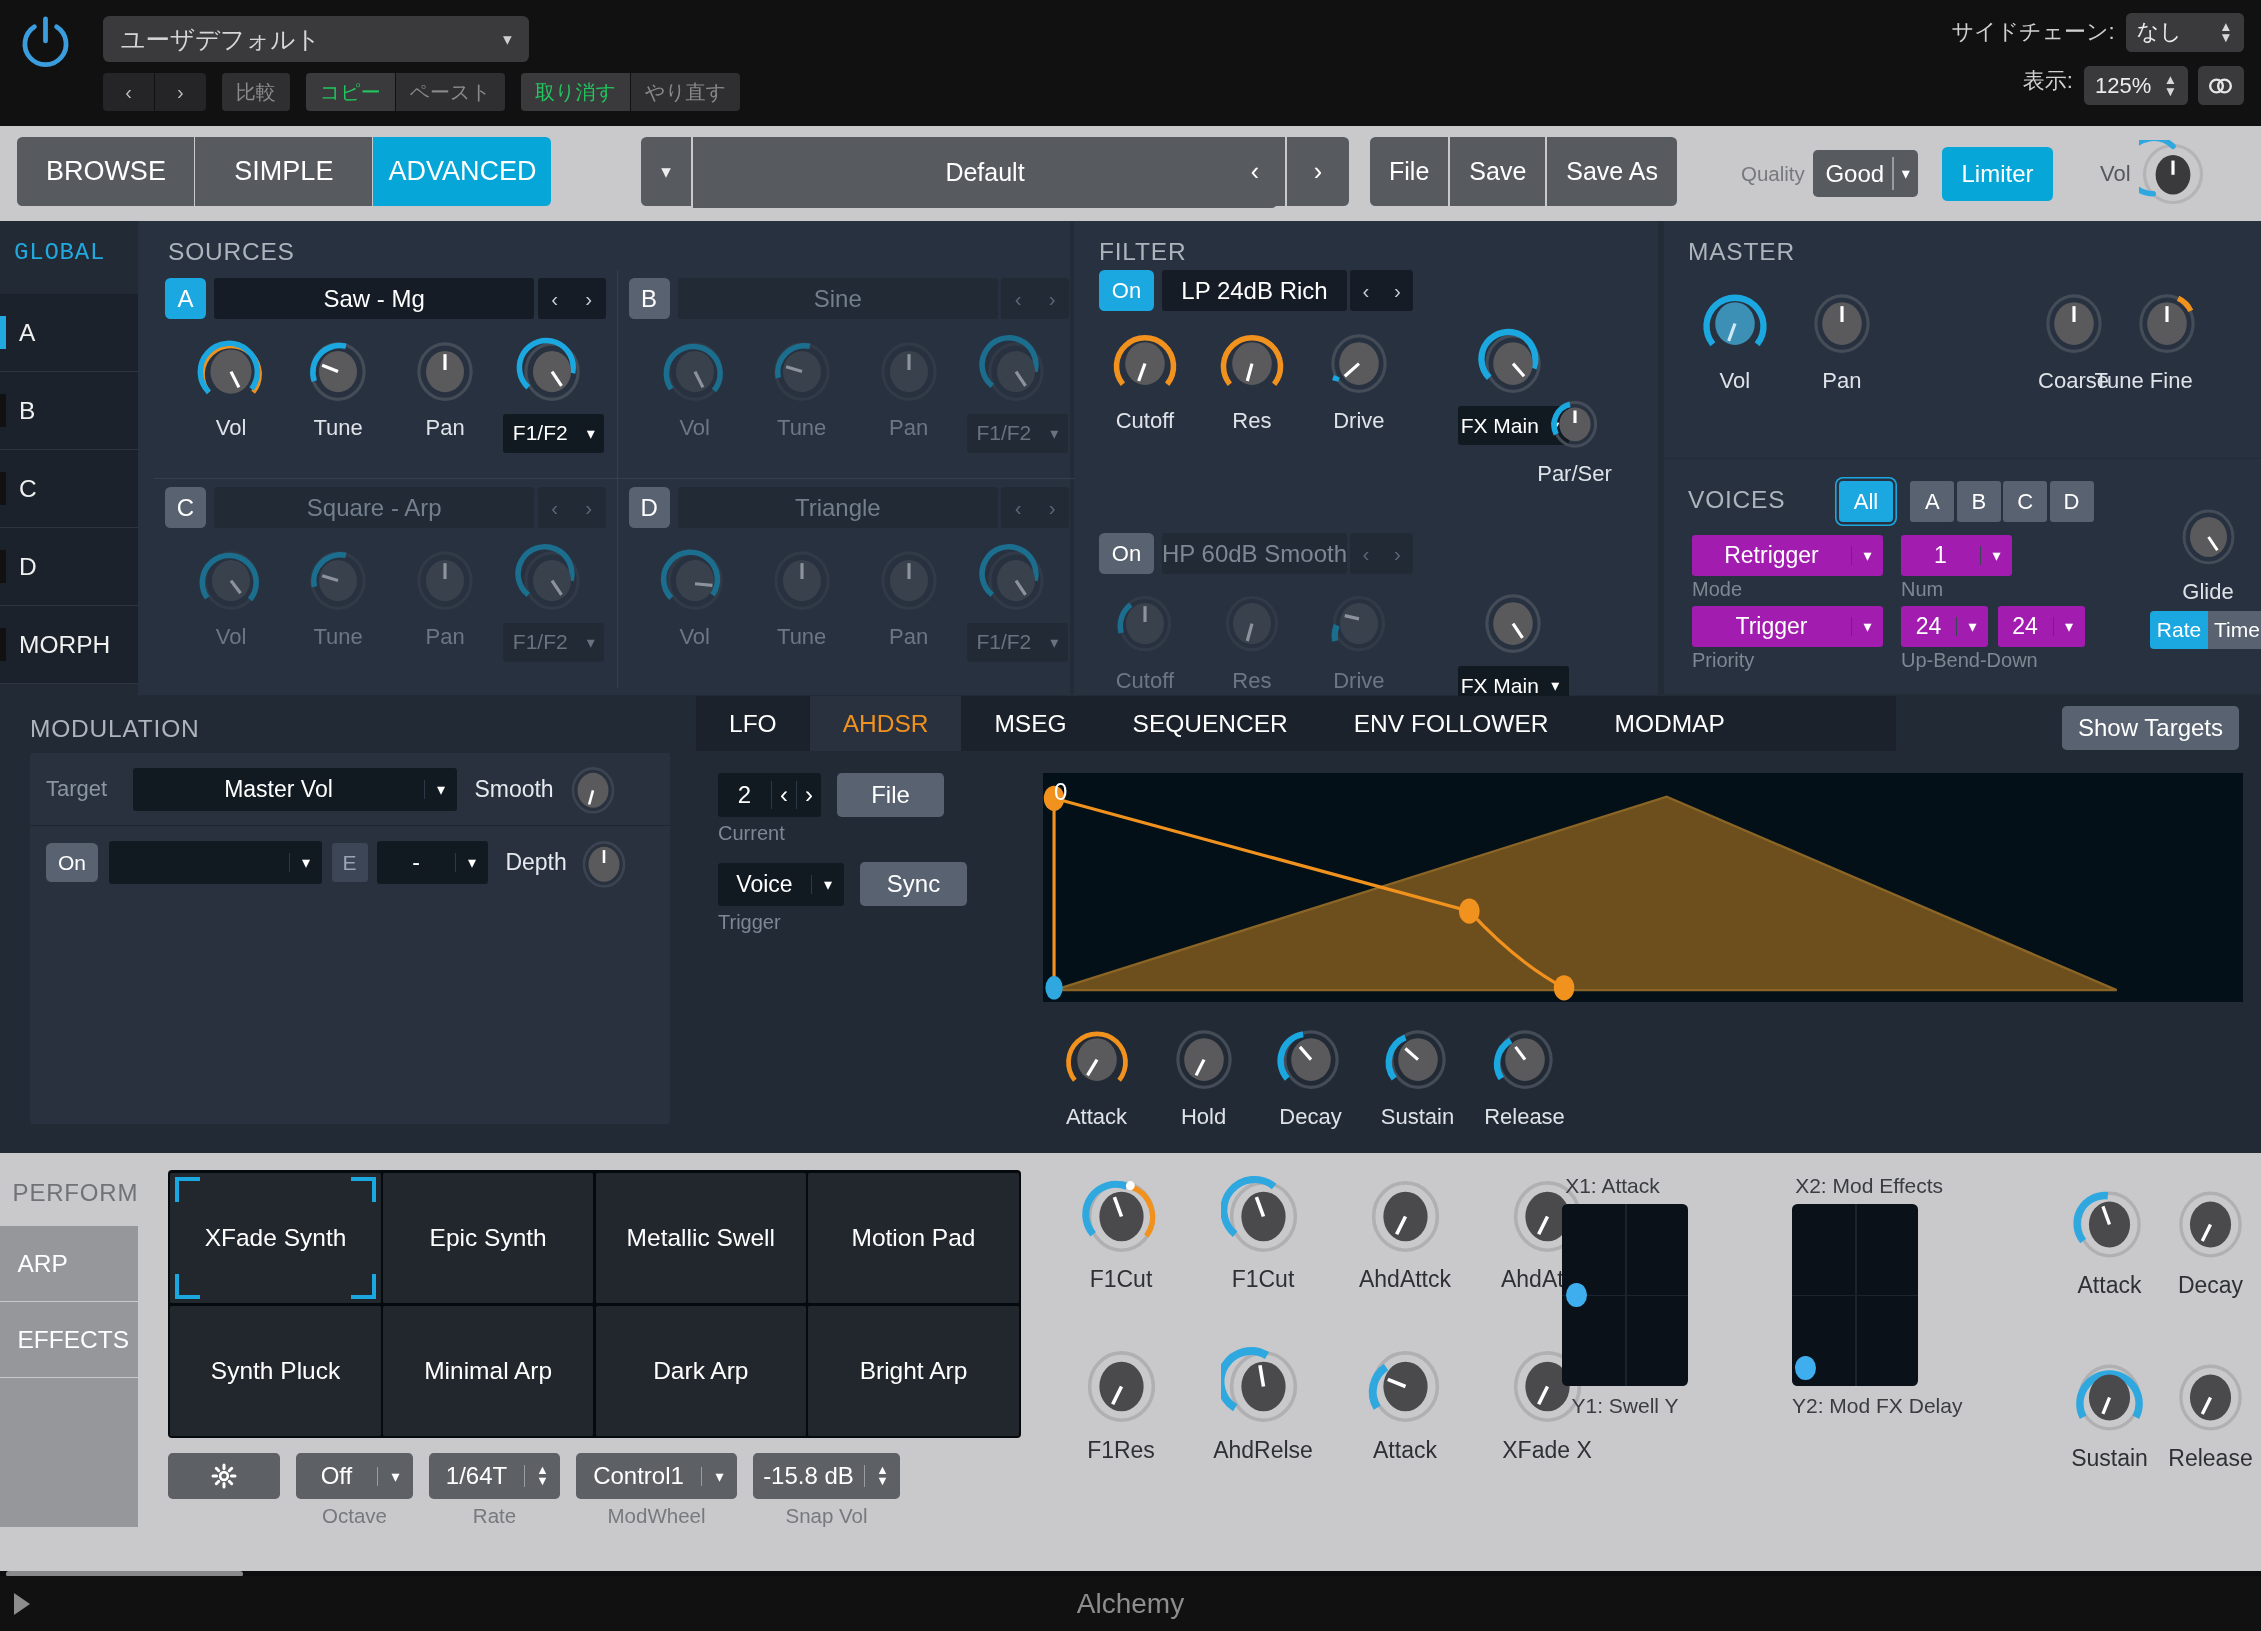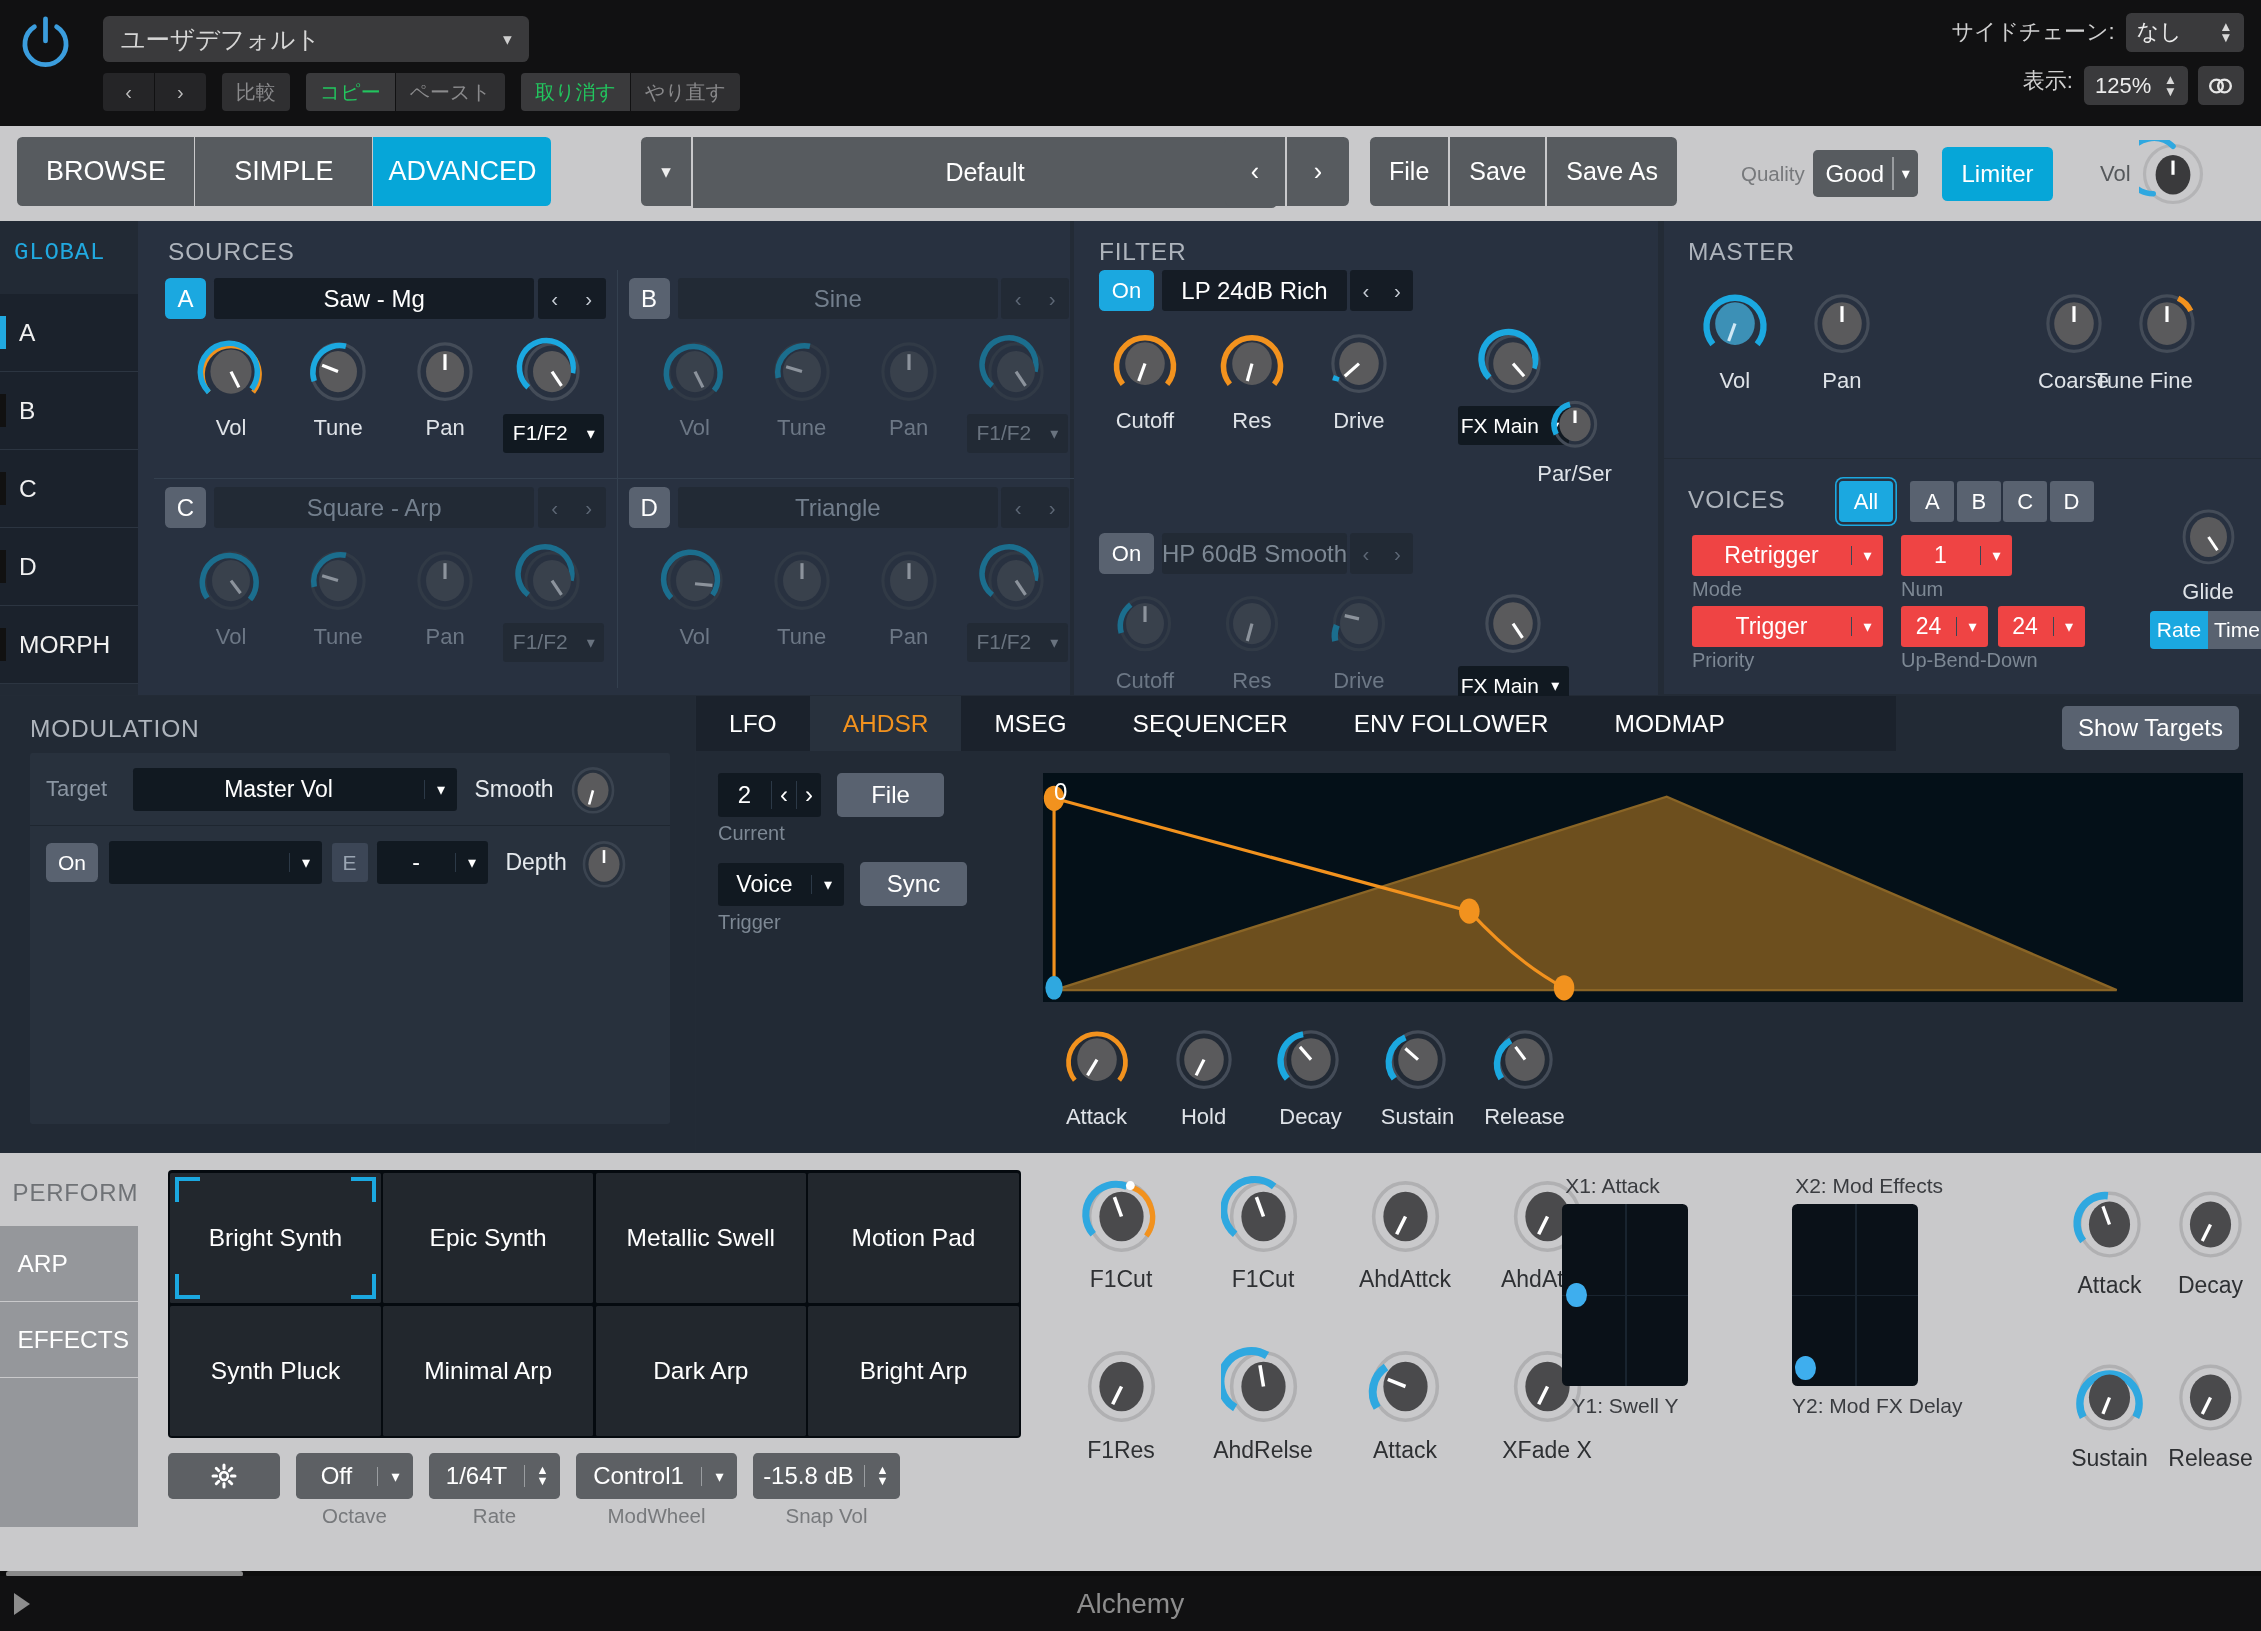--- a/index.html
+++ b/index.html
@@ -124,21 +124,21 @@
   .onbtn { width:55px; height:41px; border-radius:5.5px; background:#1ba8e0; color:#fff; font-size:22px;
            display:flex; align-items:center; justify-content:center; }
   .onbtn.off { background:#596270; }
   .fname { height:41px; background:#151c25; display:flex; align-items:center; justify-content:center;
            font-size:24px; color:#fff; border-radius:3.2px; width:185px; }
   .fname.dim { background:#222a35; color:#7d8894; }
 
   
   .masterp { position:absolute; left:1664px; top:0; width:597px; height:237px; background:#283140; }
   .voicesp { position:absolute; left:1664px; top:238px; width:597px; height:235px; background:#283140; }
-  .mini-sel { height:41px; background:#ef4444; border-radius:3.2px; display:flex; align-items:center;
+  .mini-sel { height:41px; background:#a21caf; border-radius:3.2px; display:flex; align-items:center;
               color:#fff; font-size:23px; }
   .mini-sel .t { flex:1; text-align:center; }
   .mini-sel .c { width:32px; text-align:center; font-size:16px; border-left:1.6px solid #3a4654; }
   .sublab { font-size:20px; color:#7d8894; margin-top:2.4px; }
   .abcd { display:flex; }
   .abcd div { width:44px; height:41px; background:#596270; color:#fff; font-size:22px;
               display:flex; align-items:center; justify-content:center; margin-right:2.4px; border-radius:3.2px; }
   .allbtn { width:54px; height:41px; background:#1ba8e0; color:#fff; font-size:22px; border-radius:4px;
             display:flex; align-items:center; justify-content:center; box-shadow:0 0 0 2.4px #283140,0 0 0 4px #1ba8e0; }
   .ratetime { display:flex; border-radius:4px; overflow:hidden; }
@@ -886,21 +886,21 @@
       <div class="pf-item" style="height:150px"></div>
     </div>
   </div>
 
   <div class="pads">
     <div class="pad">
       <span class="corner c1"></span>
       <span class="corner c2"></span>
       <span class="corner c3"></span>
       <span class="corner c4"></span>
-      <span>Bright Synth</span>
+      <span>XFade Synth</span>
     </div>
     <div class="pad">
         <span>Epic Synth</span>
       </div>
     <div class="pad">
         <span>Metallic Swell</span>
       </div>
     <div class="pad">
         <span>Motion Pad</span>
       </div>

